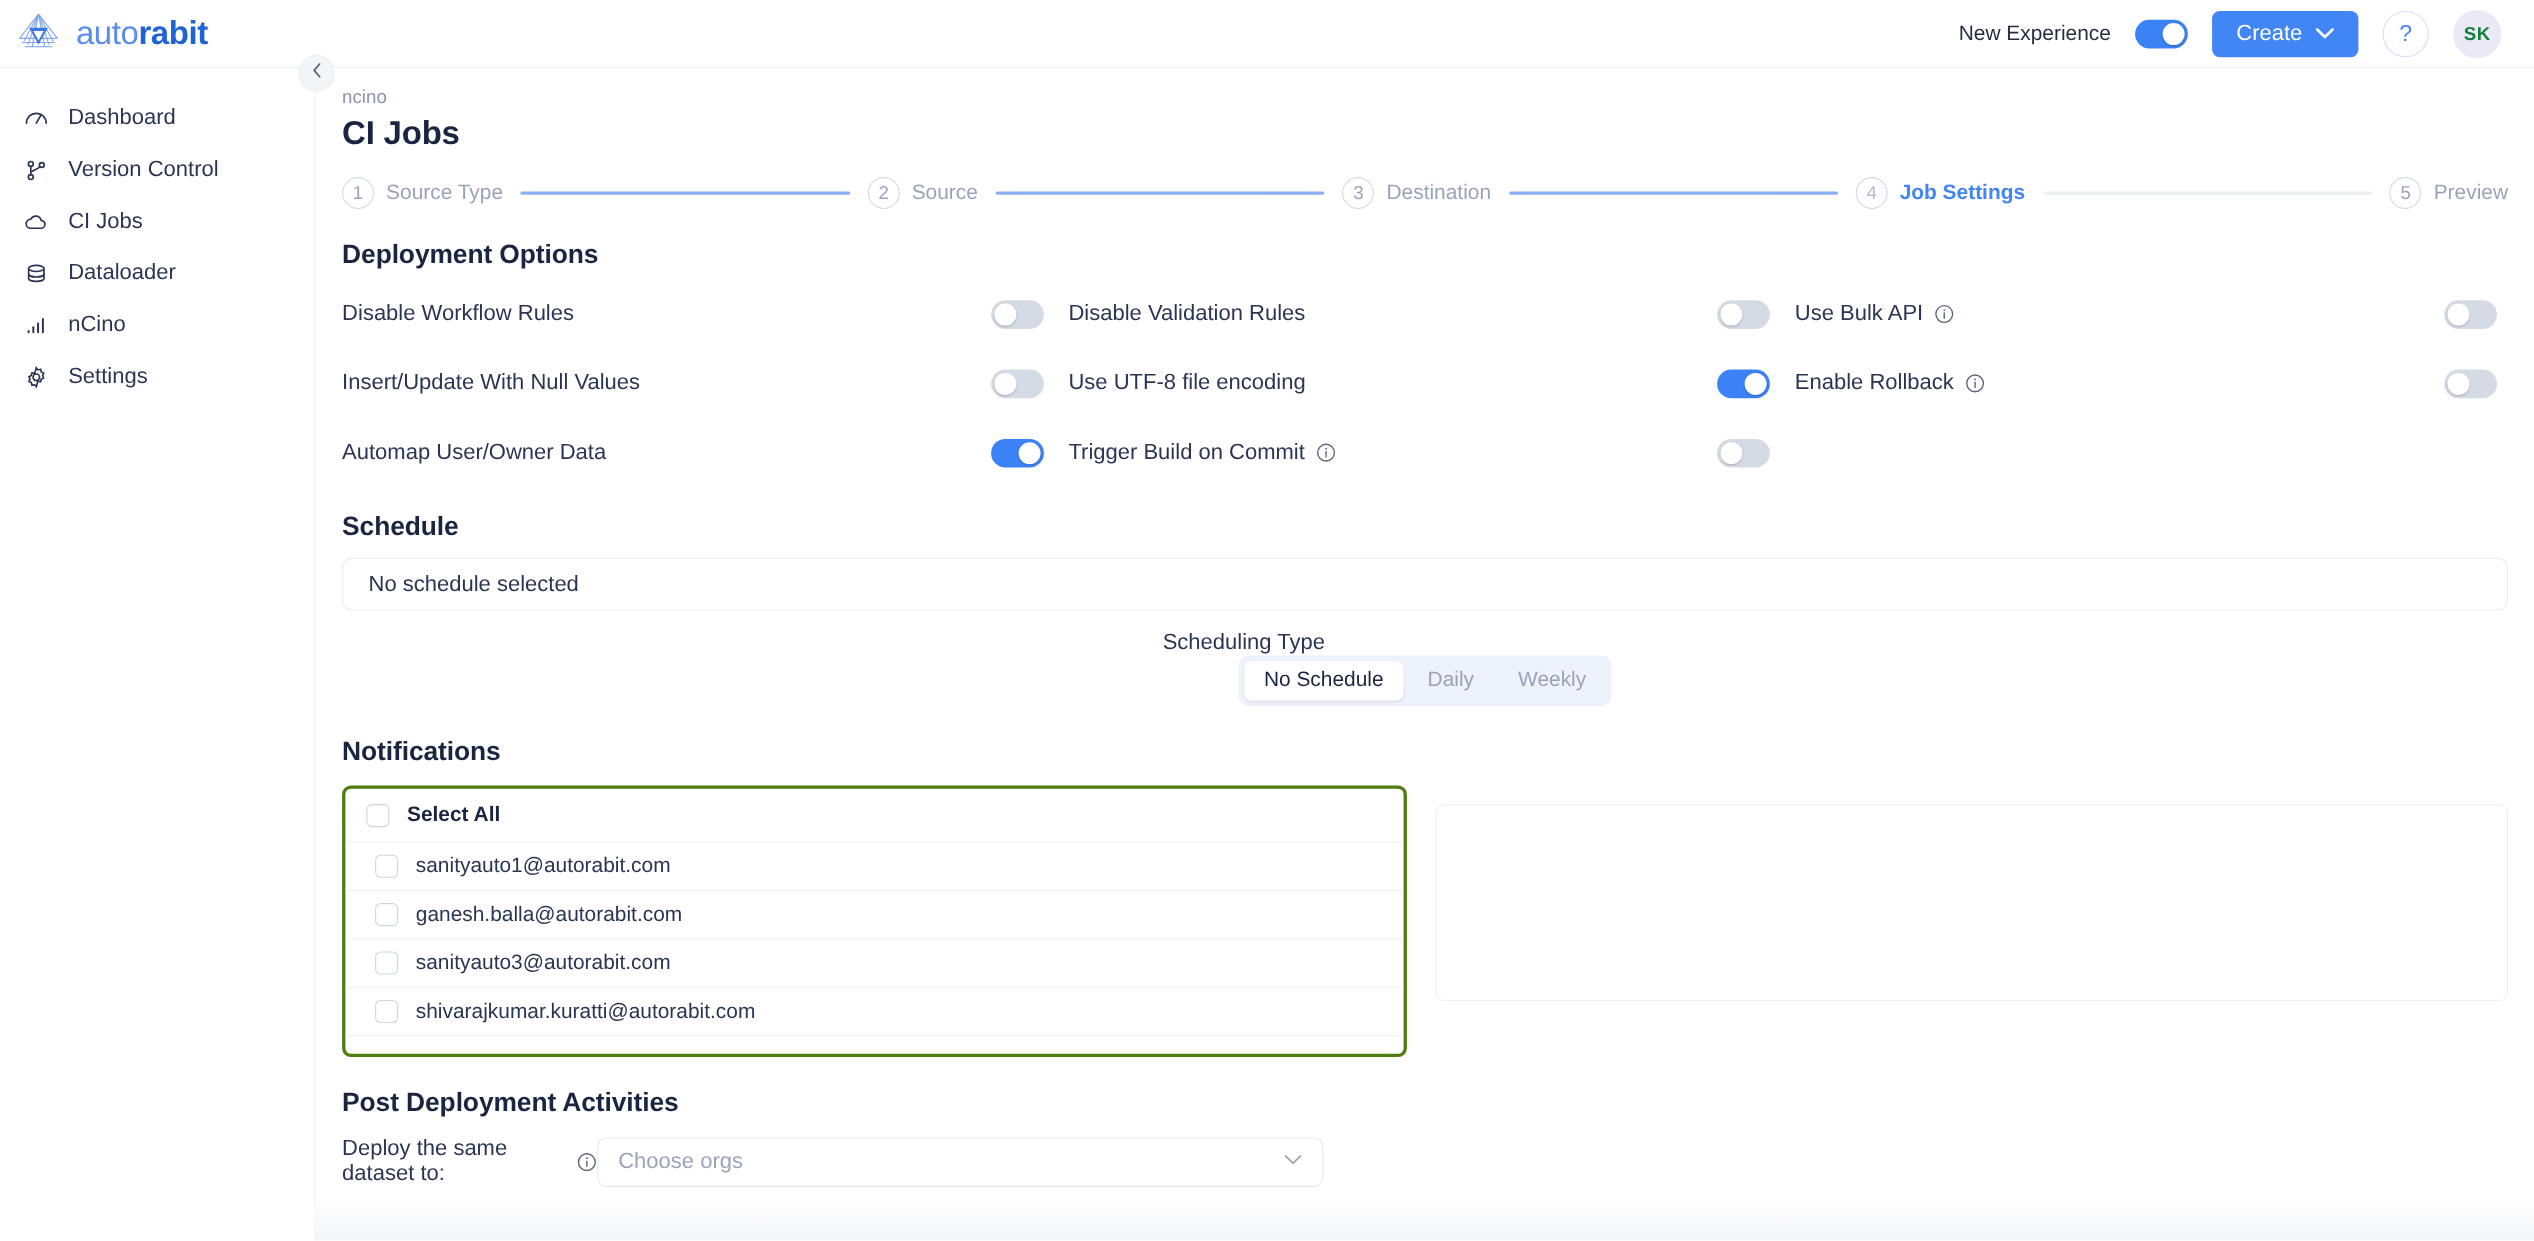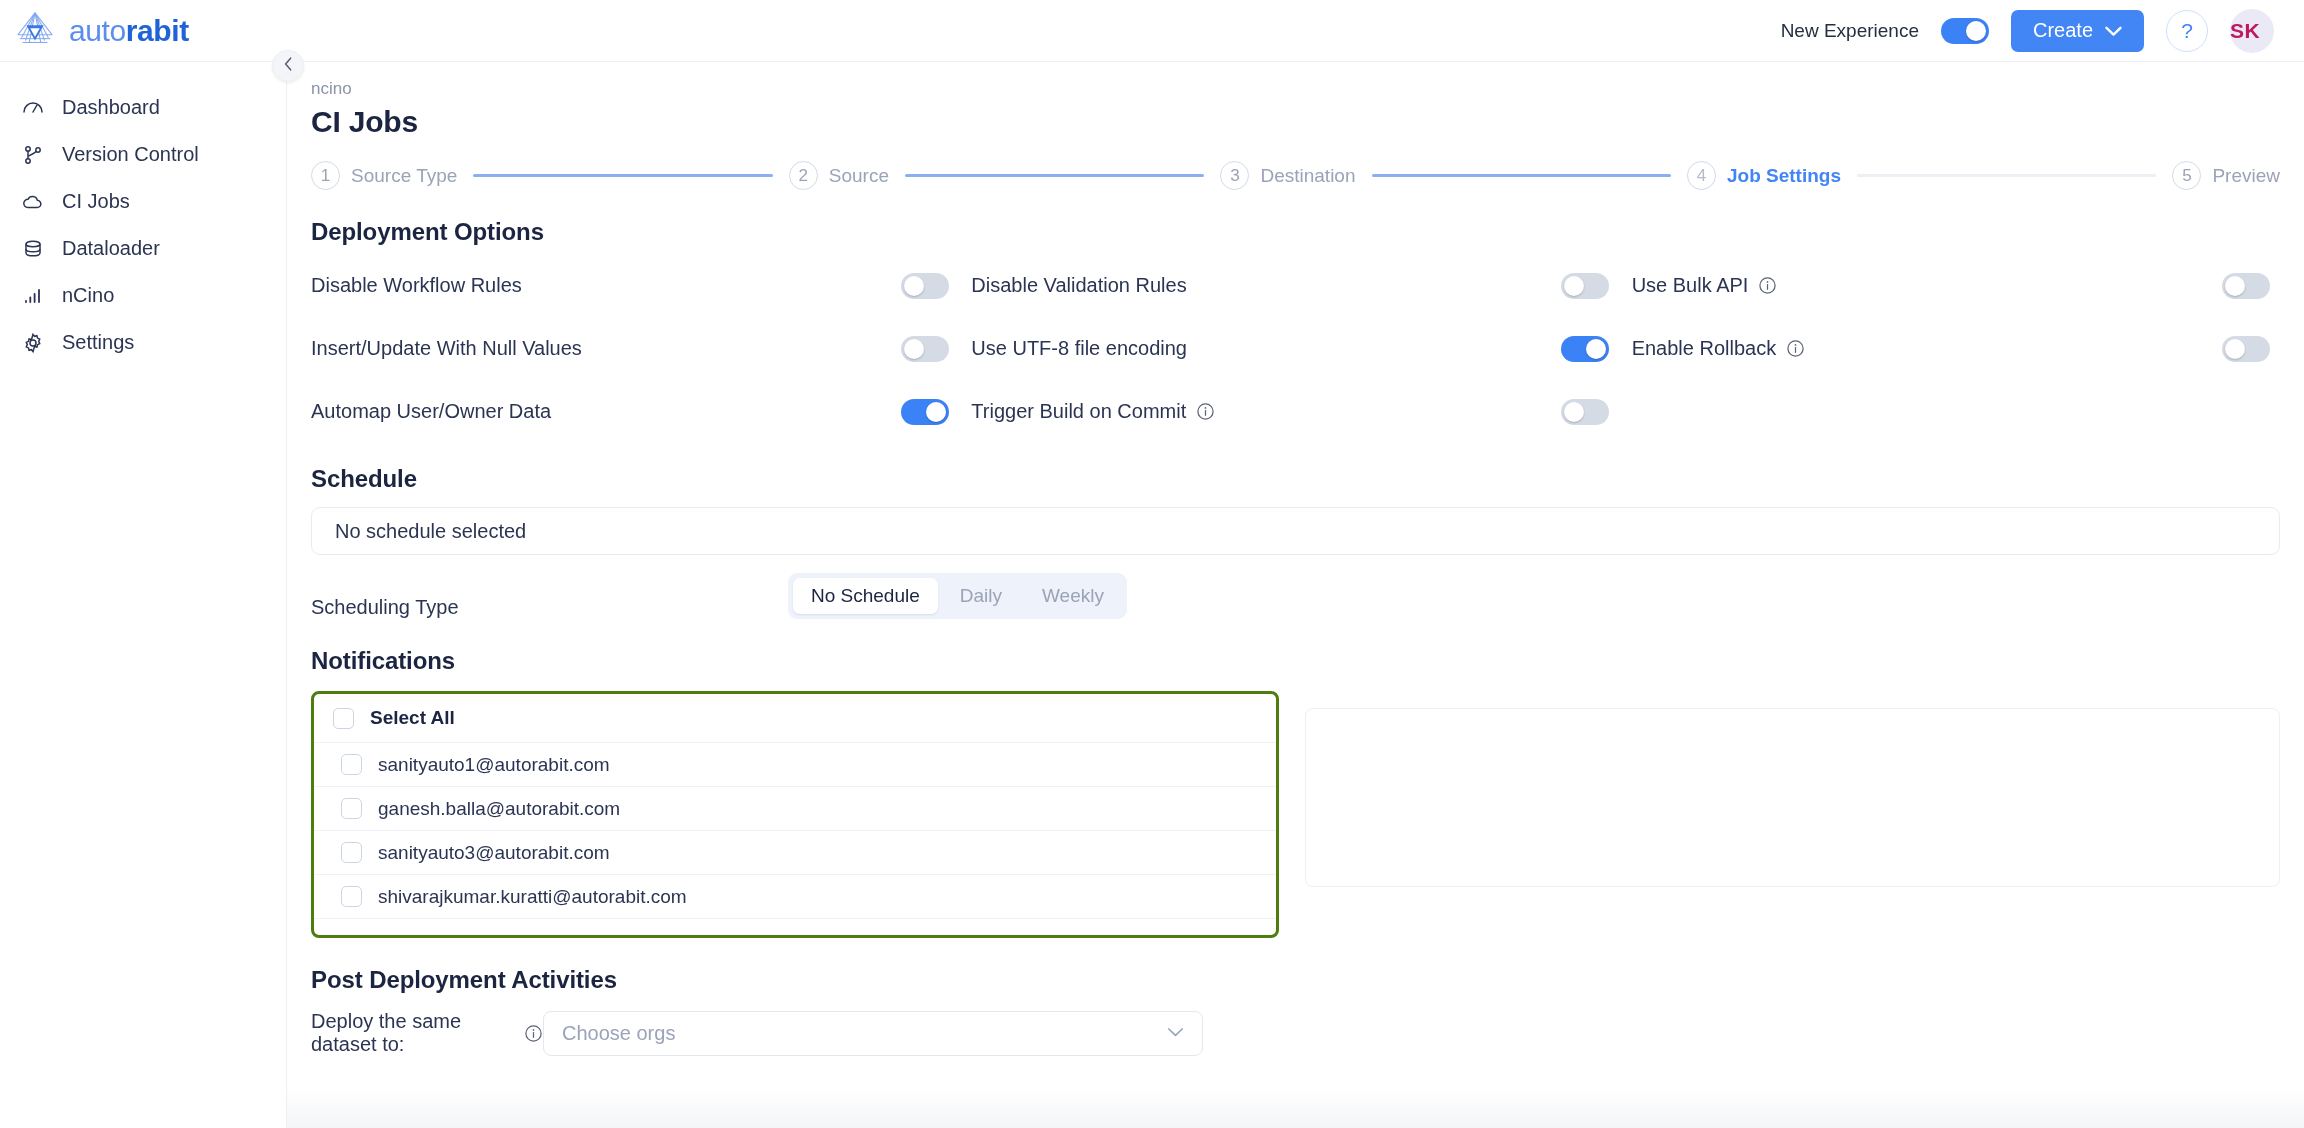--- a/index.html
+++ b/index.html
@@ -49,22 +49,22 @@
     font-family: inherit;
   }
   .btn-create .chev { display:block; }
   .help-btn {
     width: 42px; height: 42px; border-radius: 50%; border: 1px solid #cfe0fb;
     color: #4285f4; font-size: 21px; display: flex; align-items: center; justify-content: center;
     background: #fff; cursor: pointer;
   }
   .avatar {
     width: 44px; height: 44px; border-radius: 50%; background: #ece9f7;
-    color: #be185d; font-size: 21px; font-weight: 700; letter-spacing: .5px;
-    display: flex; align-items: center; cursor: pointer;
+    color: #15803d; font-size: 17px; font-weight: 700; letter-spacing: .5px;
+    display: flex; align-items: center; justify-content: center; cursor: pointer;
   }
 
   
   .sidebar {
     position: absolute; top: 62px; left: 0; width: 287px; height: 1066px;
     background: #ffffff; border-right: 1px solid #eceff3; padding-top: 22px;
   }
   .nav-item {
     display: flex; align-items: center; gap: 16px; height: 47px;
     padding-left: 20px; color: #2b3553; font-size: 20px; cursor: pointer;
@@ -122,21 +122,21 @@
   }
   .opt-toggle-wrap { display: flex; align-items: center; }
 
   
   .sched-box {
     margin: 14px 24px 0 24px; height: 48px; border: 1px solid #e7ebf2; border-radius: 9px;
     display: flex; align-items: center; padding-left: 23px; background: #fff;
     font-size: 20px; color: #2b3553;
   }
   .sched-type-row {
-    margin: 18px 24px 0 24px; display: flex; align-items: flex-end;
+    margin: 18px 24px 0 24px; display: flex; align-items: center; flex-direction: column;
   }
   .sched-type-label { font-size: 20px; color: #2b3553; width: 477px; }
   .seg {
     display: inline-flex; background: #eef2fa; border-radius: 9px; padding: 5px; gap: 4px;
   }
   .seg-item {
     padding: 2px 18px; height: 36px; display: flex; align-items: center; justify-content: center;
     font-size: 19px; color: #9aa3b7; border-radius: 7px; cursor: pointer; white-space: nowrap;
   }
   .seg-item.sel { background: #ffffff; color: #1b2440; box-shadow: 0 1px 2px rgba(20,30,60,.10); }

